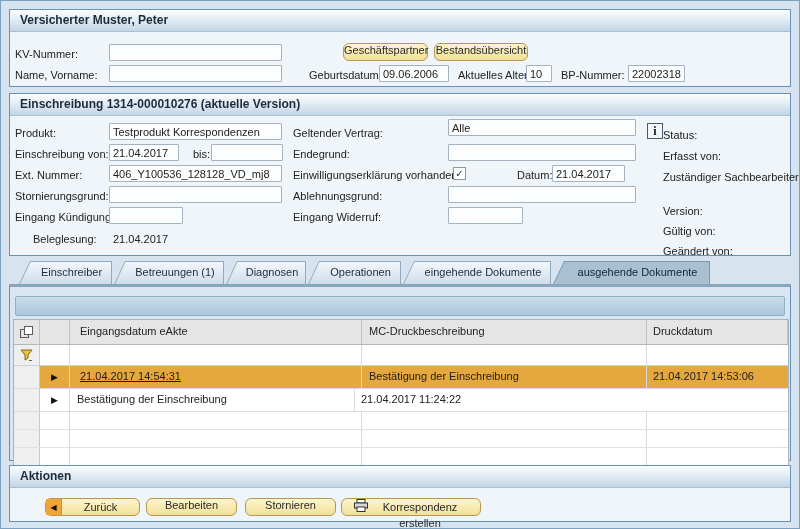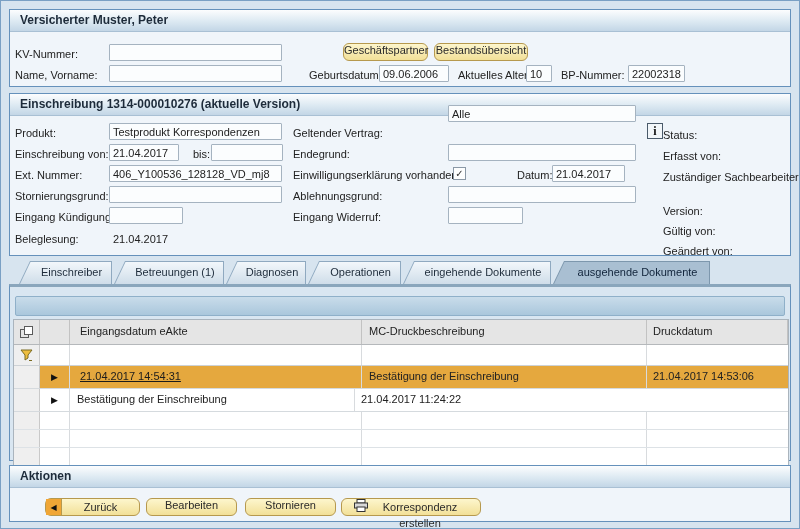--- a/index.html
+++ b/index.html
@@ -119,25 +119,25 @@
 <div class="lbl" style="left:14px;top:145px">Einschreibung von:</div>
 <input class="fld" style="left: 108px; top: 143px; width: 70px;" value="21.04.2017">
 <div class="lbl" style="left:192px;top:145px">bis:</div>
 <input class="fld" style="left: 210px; top: 143px; width: 72px;" value="">
 <div class="lbl" style="left:14px;top:166px">Ext. Nummer:</div>
 <input class="fld" style="left: 108px; top: 164px; width: 173px;" value="406_Y100536_128128_VD_mj8">
 <div class="lbl" style="left:14px;top:187px">Stornierungsgrund:</div>
 <input class="fld" style="left: 108px; top: 185px; width: 173px;" value="">
 <div class="lbl" style="left:14px;top:208px">Eingang Kündigung:</div>
 <input class="fld" style="left: 108px; top: 206px; width: 74px;" value="">
-<div class="lbl" style="left:14px;top:230px">Beleglesung:</div>
+<div class="lbl" style="left:32px;top:230px">Beleglesung:</div>
 <div class="stat" style="left:112px;top:230px">21.04.2017</div>
 
 <div class="lbl" style="left:292px;top:124px">Geltender Vertrag:</div>
-<input class="fld" style="left: 447px; top: 104px; width: 188px;" value="Alle">
+<input class="fld" style="left: 447px; top: 118px; width: 188px;" value="Alle">
 <div class="info" style="left:646px;top:122px">i</div>
 <div class="lbl" style="left:292px;top:145px">Endegrund:</div>
 <input class="fld" style="left: 447px; top: 143px; width: 188px;" value="">
 <div class="lbl" style="left:292px;top:166px">Einwilligungserklärung vorhanden:</div>
 <div class="chk" style="left:452px;top:166px">✓</div>
 <div class="lbl" style="left:516px;top:166px">Datum:</div>
 <input class="fld" style="left: 551px; top: 164px; width: 73px;" value="21.04.2017">
 <div class="lbl" style="left:292px;top:187px">Ablehnungsgrund:</div>
 <input class="fld" style="left: 447px; top: 185px; width: 188px;" value="">
 <div class="lbl" style="left:292px;top:208px">Eingang Widerruf:</div>

